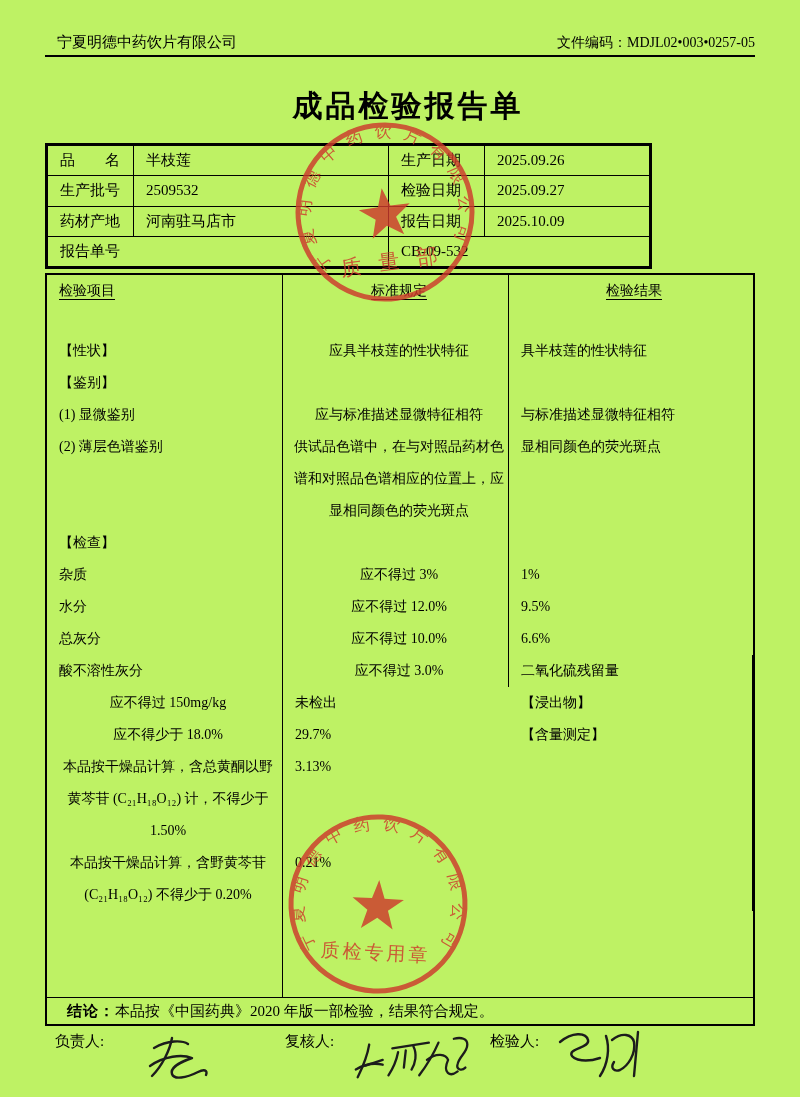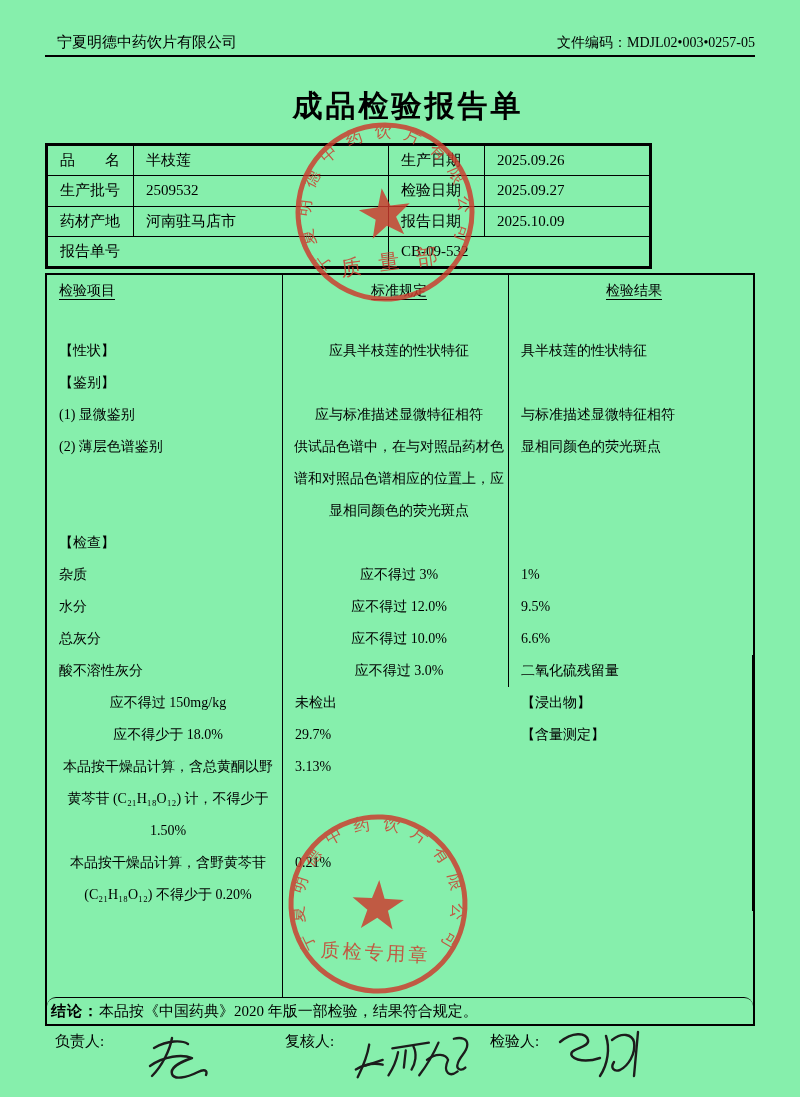--- a/index.html
+++ b/index.html
@@ -1,17 +1,17 @@
 <!DOCTYPE html>
 <html><head>
 <meta charset="utf-8">
 <style>
   html,body { margin:0; padding:0; background:#fff; }
   .page {
-    position:relative; width:800px; height:1097px; background:#86efac;
+    position:relative; width:800px; height:1097px; background:#bef264;
     font-family:"Liberation Serif","DejaVu Serif",serif; color:#000;
     overflow:hidden;
   }
   .abs { position:absolute; }
   
   .company { left:57px; top:33px; font-size:15px; }
   .doccode { right:45px; top:34px; font-size:14px; }
   .head-rule { left:45px; top:55px; width:710px; height:2px; background:#000; }
   .title { left:8px; top:86px; width:100%; text-align:center; font-size:30px; font-weight:bold; letter-spacing:3px; }
   
@@ -21,21 +21,21 @@
   
   .main-wrap { left:45px; top:273px; width:710px; border:2px solid #000; box-sizing:border-box; }
   .mt-body { display:grid; grid-template-columns:236px 226px 244px; grid-template-rows:60px repeat(13,auto) 1fr; height:722px; box-sizing:border-box; }
   .c1 { border-right:1px solid #000; padding-left:12px; }
   .c2 { border-right:1px solid #000; padding-left:11px; padding-right:4px;text-align:center; }
   .c3 { padding-left:12px; padding-right:6px; }
   .cell { font-size:14px; line-height:32px; box-sizing:border-box; }
   .mt-head { padding-top:6px; line-height:20px; }
   .mt-head span { text-decoration:underline; text-underline-offset:4px; }
   .mt-head.c2, .mt-head.c3 { text-align:center; }
-  .mt-conclusion { border-top:1px solid #000; height:26px; line-height:26px; font-size:15px; padding-left:4px;border-radius:9px; }
+  .mt-conclusion { border-top:1px solid #000; height:26px; line-height:26px; font-size:15px; padding-left:20px; }
   .mt-conclusion b { letter-spacing:1px; }
   
   .stamp { color:#cd3a2c; opacity:.82; pointer-events:none; }
   .stamp-top { left:285px; top:112px; transform:rotate(-8deg); }
   .stamp-bottom { left:278px; top:804px; transform:rotate(3deg); }
   
   .sig-label { top:1032px; font-size:15px; }
   .sig { stroke:#1c1c1c; stroke-width:2.4; fill:none; stroke-linecap:round; stroke-linejoin:round; }
 </style>
 </head>

